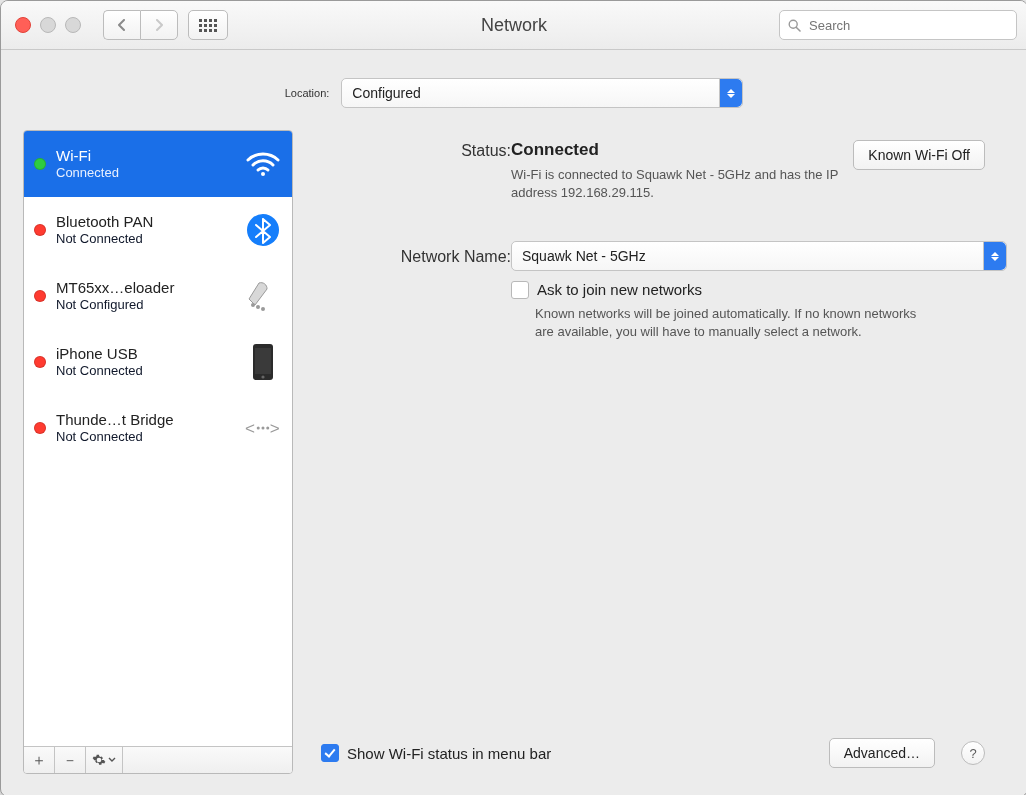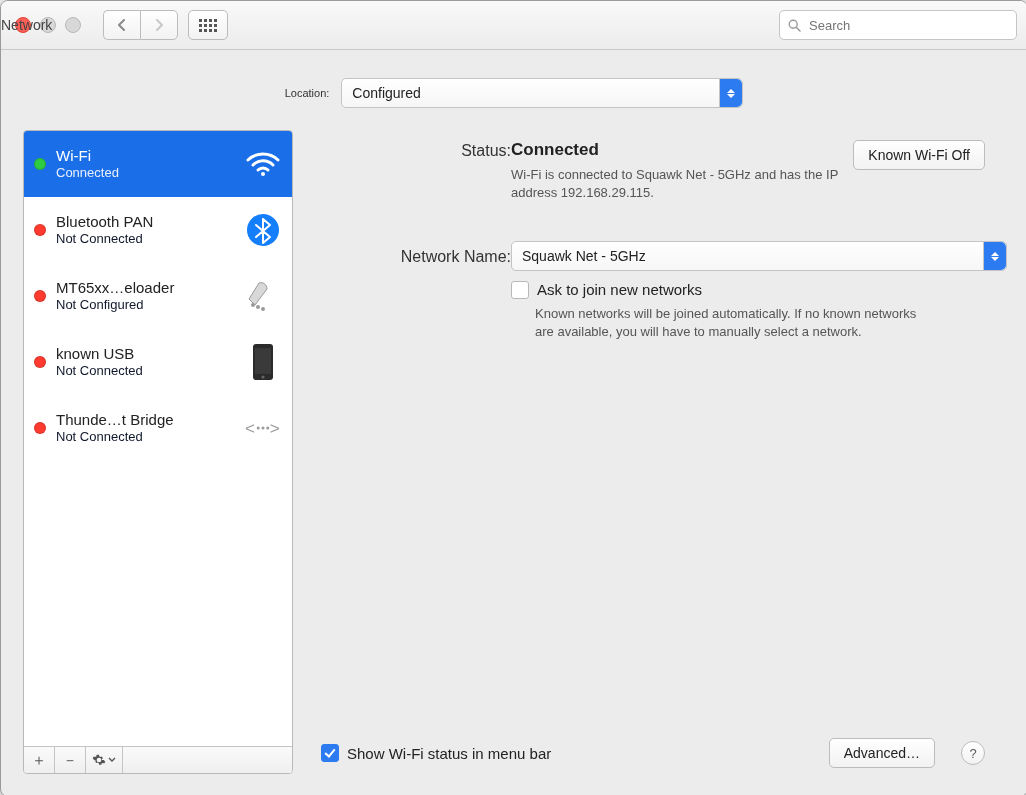--- a/index.html
+++ b/index.html
@@ -11,21 +11,21 @@
   .tl.close{background:#ff5f57;border:1px solid #e24238;}
   .tl.min{background:#d8d8d8;border:1px solid #b8b8b8;}
   .tl.max{background:#d8d8d8;border:1px solid #b8b8b8;}
   .navbtns{display:flex;margin-left:22px;}
   .segbtn{height:28px;width:36px;background:linear-gradient(#ffffff,#f2f2f2);border:1px solid #bcbcbc;display:flex;align-items:center;justify-content:center;color:#777;}
   .segbtn:first-child{border-radius:5px 0 0 5px;border-right:none;}
   .segbtn:last-child{border-radius:0 5px 5px 0;}
   .gridbtn{margin-left:10px;width:38px;height:28px;border:1px solid #bcbcbc;border-radius:5px;background:linear-gradient(#ffffff,#f2f2f2);display:flex;align-items:center;justify-content:center;}
   .gridicon{display:grid;grid-template-columns:repeat(4,3px);grid-template-rows:repeat(3,3px);gap:2px;}
   .gridicon span{background:#555;width:3px;height:3px;}
-  .wtitle{position:absolute;left:0;right:0;text-align:left;font-size:14px;color:#444;pointer-events:none;}
+  .wtitle{position:absolute;left:0;right:0;text-align:center;font-size:18px;color:#444;pointer-events:none;}
   .searchwrap{margin-left:auto;margin-right:10px;width:220px;height:28px;border:1px solid #c5c5c5;border-radius:5px;background:#fff;display:flex;align-items:center;padding:0 8px;color:#999;}
   .searchwrap svg{margin-right:6px;flex:none;}
   .searchinput{border:none;outline:none;flex:1;font-size:13px;background:transparent;}
   
   .toprow{display:flex;align-items:center;justify-content:center;gap:12px;padding:28px 20px 22px;}
   .lbl{font-size:11px;color:#333;}
   .popup{height:28px;min-width:380px;border:1px solid #c4c4c4;border-radius:5px;background:linear-gradient(#ffffff,#f6f6f6);display:flex;align-items:center;position:relative;padding:0 10px;font-size:14px;}
   .popup .caps{position:absolute;right:0;top:0;bottom:0;width:22px;border-left:1px solid #c4c4c4;border-radius:0 5px 5px 0;background:#2d7bf0;display:flex;flex-direction:column;align-items:center;justify-content:center;gap:1px;}
   .popup .caps .tri{width:0;height:0;border-left:4px solid transparent;border-right:4px solid transparent;}
   .popup .caps .up{border-bottom:4px solid #fff;}
@@ -166,21 +166,21 @@
                 <path d="M4 20 L14 4 A6 6 0 0 1 22 10 L10 26 Z" fill="#d8d8d8" stroke="#9a9a9a" stroke-width="1"></path>
                 <circle cx="8" cy="26" r="2" fill="#9a9a9a"></circle>
                 <circle cx="13" cy="28" r="2" fill="#9a9a9a"></circle>
                 <circle cx="18" cy="30" r="2" fill="#9a9a9a"></circle>
               </svg>
             </div>
           </div>
           <div class="svc">
             <span class="dot red"></span>
             <div class="txt">
-              <div class="name">known USB</div>
+              <div class="name">iPhone USB</div>
               <div class="status">Not Connected</div>
             </div>
             <div class="svcicon">
               <svg width="22" height="38" viewBox="0 0 22 38">
                 <rect x="1" y="1" width="20" height="36" rx="3" fill="#2b2b2b"></rect>
                 <rect x="3" y="5" width="16" height="26" fill="#3a3a3a"></rect>
                 <circle cx="11" cy="34" r="1.6" fill="#666"></circle>
               </svg>
             </div>
           </div>

